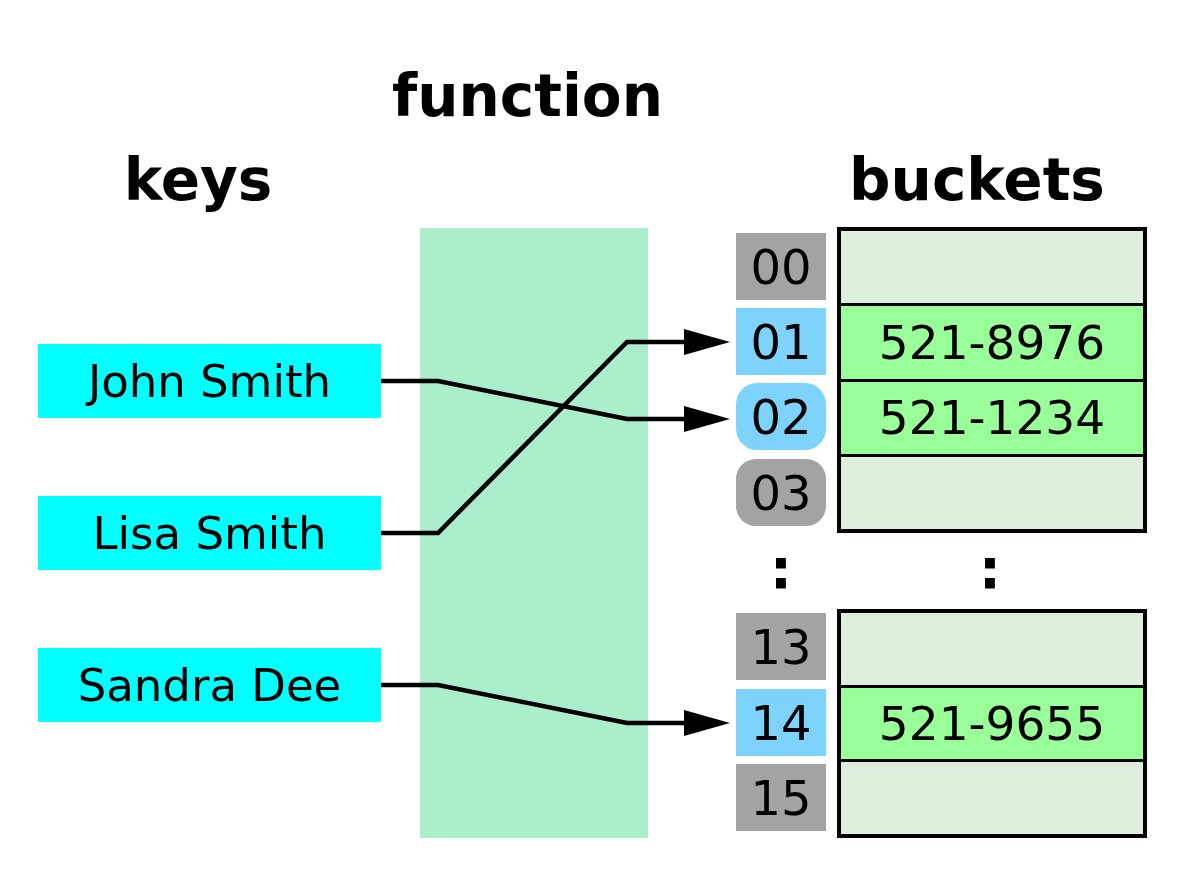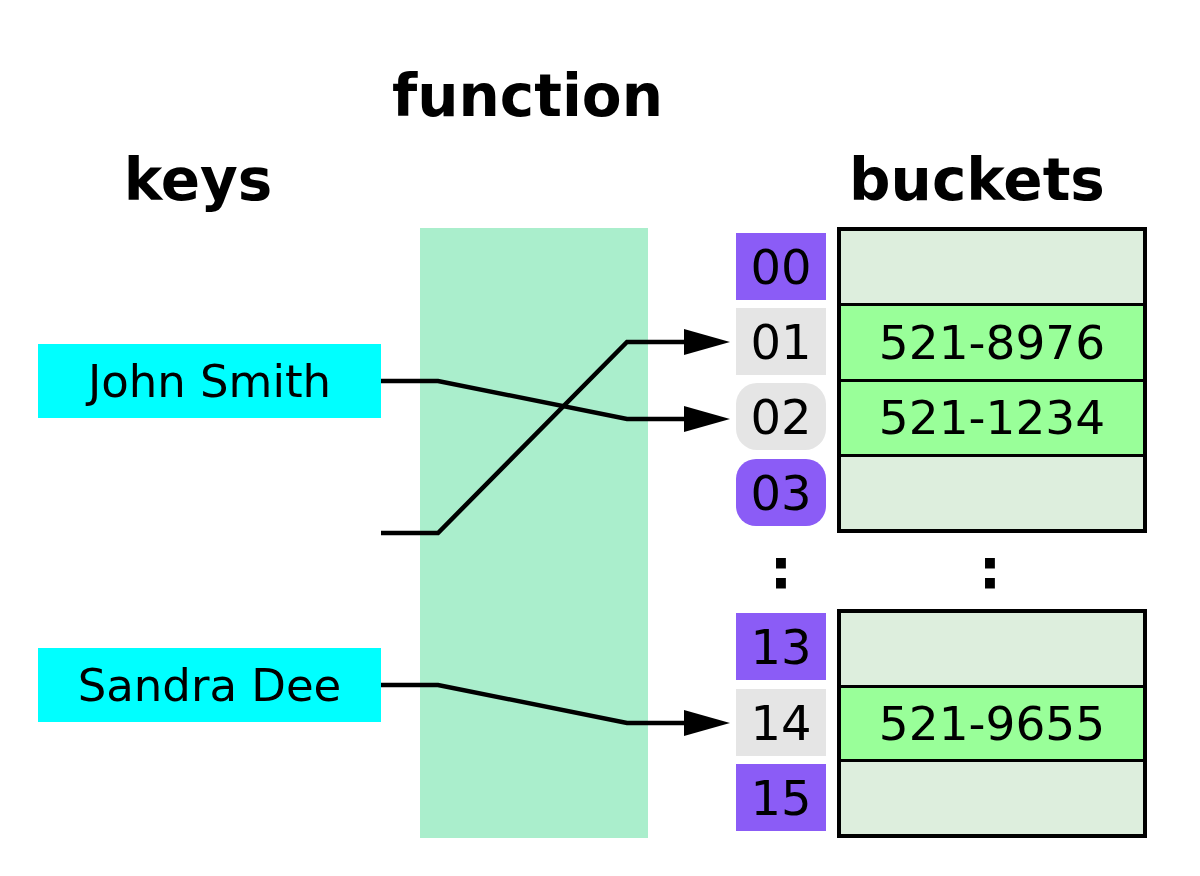--- a/index.html
+++ b/index.html
@@ -46,25 +46,25 @@
     position: absolute; left: 0; top: 0;
     width: 1200px; height: 876px;
     pointer-events: none;
   }
   .arrow-line { fill: none; stroke: #000; stroke-width: 4.5; stroke-linejoin: miter; }
   .arrow-head { fill: #000; stroke: none; }
 
   .idx-cell {
     position: absolute;
     left: 736px; width: 90px; height: 67px;
-    background: #8b5cf6;
+    background: #a3a3a3;
     display: flex; align-items: center; justify-content: center;
     font-size: 48px;
   }
-  .idx-cell.hl { background: #e5e5e5; }
+  .idx-cell.hl { background: #7dd3fc; }
   #idx-00 { top: 233px; }
   #idx-01 { top: 308px; }
   #idx-02 { top: 383px; border-radius: 21px; }
   #idx-03 { top: 459px; border-radius: 20px; }
   #idx-13 { top: 613px; }
   #idx-14 { top: 689px; }
   #idx-15 { top: 764px; }
 
   .colon {
     position: absolute;
@@ -101,20 +101,21 @@
 
   <div class="hdr" id="hdr-hash-function">
     <div>function</div>
   </div>
   <div class="hdr" id="hdr-keys">keys</div>
   <div class="hdr" id="hdr-buckets">buckets</div>
 
   <div class="hash-strip"></div>
 
   <div class="key-box" id="key-0">John Smith</div>
+  <div class="key-box" id="key-1">Lisa Smith</div>
   <div class="key-box" id="key-2">Sandra Dee</div>
 
   <svg class="arrow-layer" viewBox="0 0 1200 876">
     <g>
       <polyline class="arrow-line" points="381,381 438,381 627,419 686,419"></polyline>
       <polygon class="arrow-head" points="684,406 730,419 684,432"></polygon>
     </g>
     <g>
       <polyline class="arrow-line" points="381,533 438,533 627,342 686,342"></polyline>
       <polygon class="arrow-head" points="684,329 730,342 684,355"></polygon>

